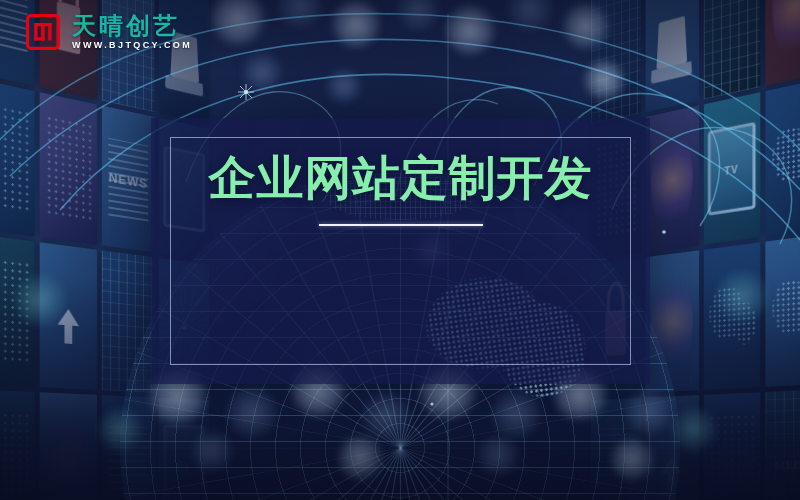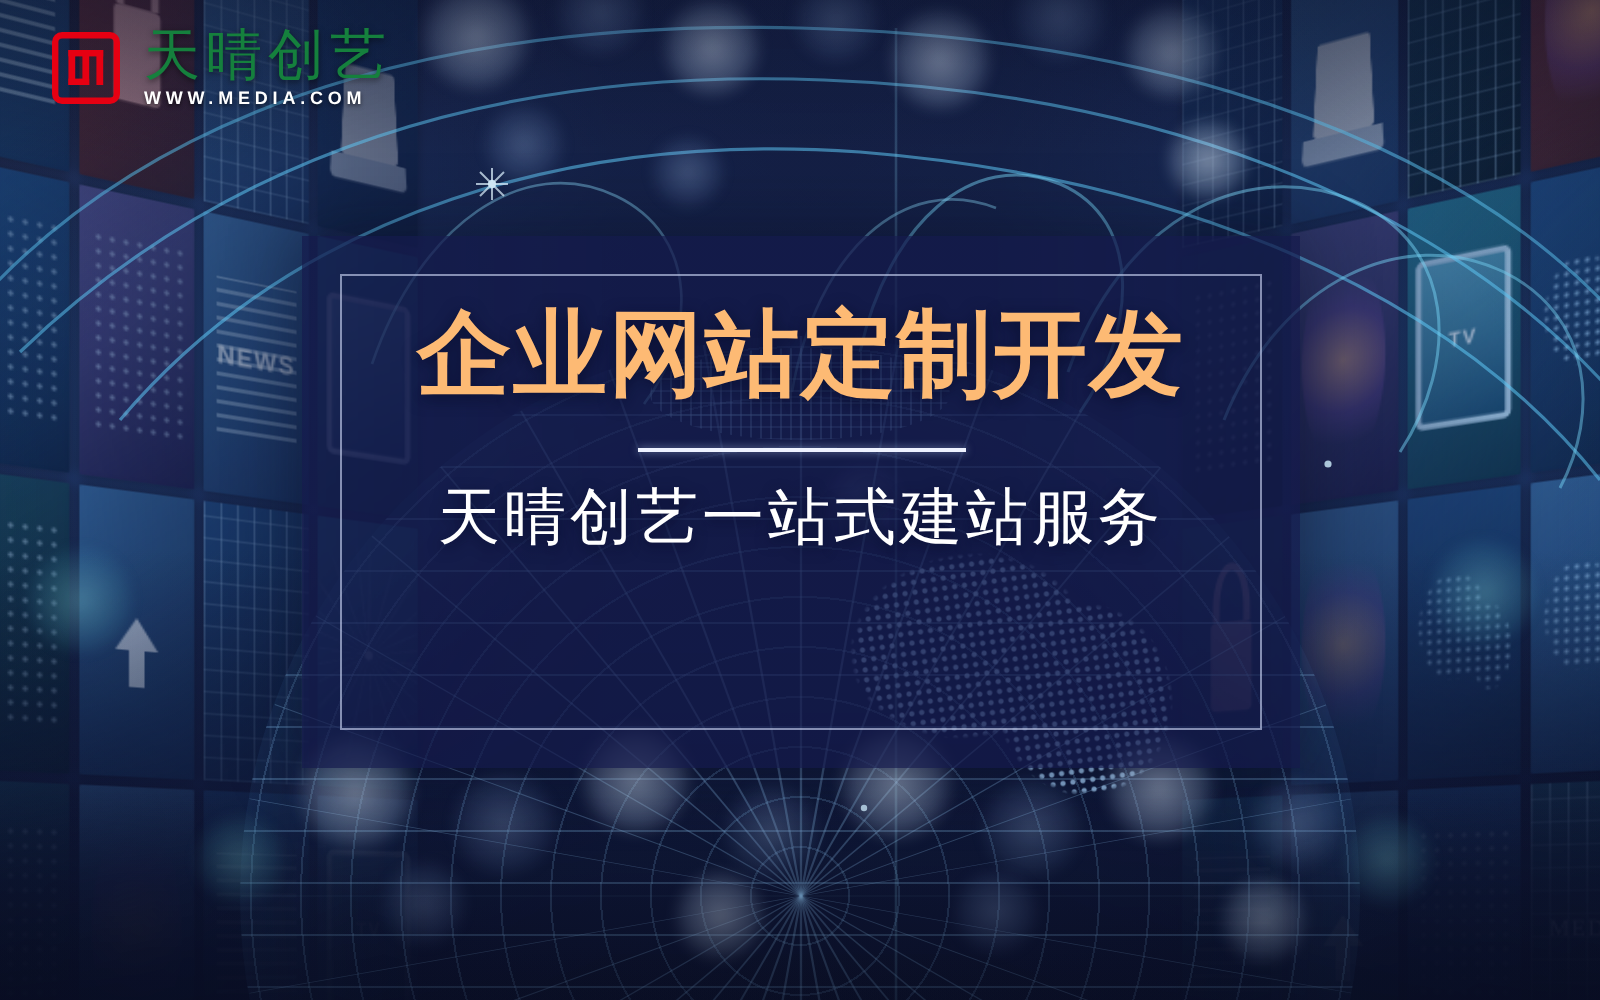--- a/index.html
+++ b/index.html
@@ -303,24 +303,24 @@
     z-index: 12;
   }
   .logo-mark {
     width: 34px;
     height: 36px;
     flex: 0 0 auto;
   }
   .logo-text { display: flex; flex-direction: column; gap: 3px; }
   .logo-cn {
     font-family: "DejaVu Sans", "Liberation Sans", sans-serif;
-    font-size: 28px;
-    font-weight: normal;
+    font-size: 24px;
+    font-weight: bold;
     letter-spacing: 3px;
-    color: #15803d;
+    color: #14b8a6;
     line-height: 1;
     text-shadow: 0 1px 3px rgba(0,0,0,0.55);
   }
   .logo-url {
     font-family: "Liberation Sans", sans-serif;
     font-size: 9px;
     font-weight: bold;
     letter-spacing: 2.4px;
     color: #ffffff;
     line-height: 1;
@@ -354,21 +354,21 @@
     flex-direction: column;
     align-items: center;
     justify-content: flex-start;
     padding-top: 35px;
     box-sizing: border-box;
   }
   .headline {
     font-family: "DejaVu Serif", "Liberation Serif", serif;
     font-size: 47px;
     font-weight: bold;
-    color: #fdba74;
+    color: #86efac;
     letter-spacing: 1px;
     line-height: 1.08;
     white-space: nowrap;
     text-shadow: 0 2px 8px rgba(5,10,40,0.7);
   }
   .subhead {
     margin-top: 20px;
     font-family: "DejaVu Sans", "Liberation Sans", sans-serif;
     font-size: 22px;
     font-weight: bold;
@@ -616,26 +616,25 @@
     <svg class="logo-mark" viewBox="0 0 34 36" aria-hidden="true">
       <rect x="1.6" y="1.6" width="30.8" height="32.8" rx="3.4" ry="3.4" fill="none" stroke="#e60012" stroke-width="3.2"></rect>
       <rect x="8.2" y="9.0" width="3.4" height="17.5" fill="#e60012"></rect>
       <rect x="15.2" y="9.0" width="3.4" height="17.5" fill="#e60012"></rect>
       <rect x="22.2" y="9.0" width="3.4" height="17.5" fill="#e60012"></rect>
       <rect x="8.2" y="9.0" width="17.4" height="3.2" fill="#e60012"></rect>
       <rect x="8.2" y="23.3" width="10.4" height="3.2" fill="#e60012"></rect>
     </svg>
     <div class="logo-text">
       <div class="logo-cn">天晴创艺</div>
-      <div class="logo-url">WWW.MEDIA.COM</div>
+      <div class="logo-url">WWW.BJTQCY.COM</div>
     </div>
   </div>
 
   <div class="panel">
     <div class="panel-inner-border"></div>
     <div class="panel-content">
       <div class="headline">企业网站定制开发</div>
       <div class="rule"></div>
-      <div class="tagline">天晴创艺一站式建站服务</div>
     </div>
   </div>
 
 </div>
 
 </body></html>

